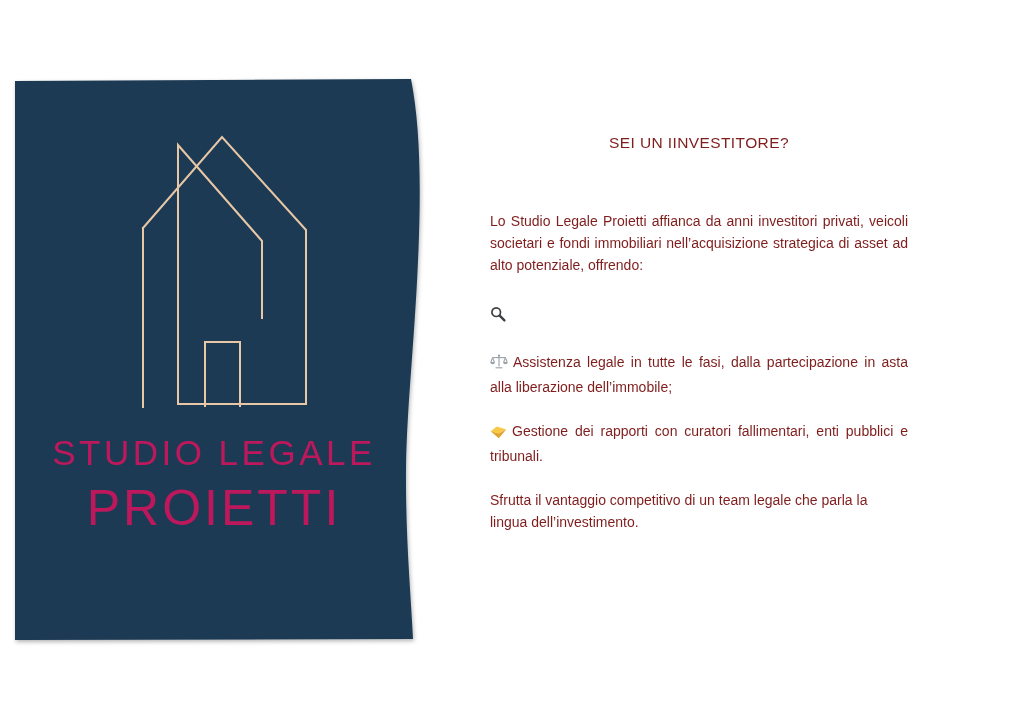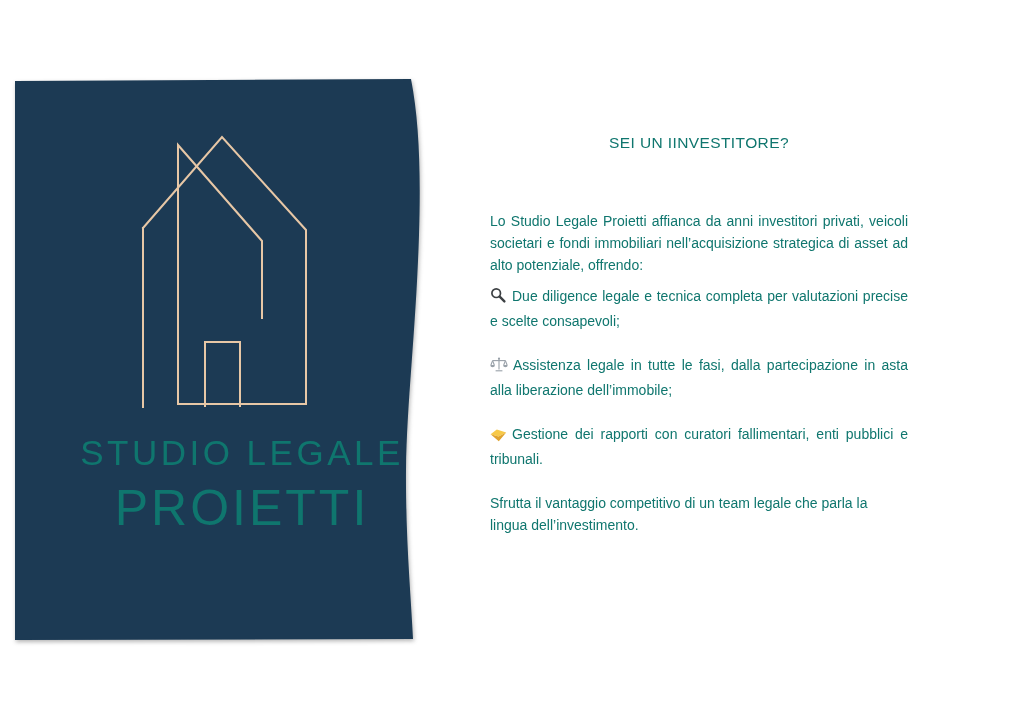--- a/index.html
+++ b/index.html
@@ -10,58 +10,57 @@
     overflow:hidden;
     font-family:"Liberation Sans", sans-serif;
   }
   .bg-layer{position:absolute;left:0;top:0;width:1024px;height:724px;}
   .panel-shadowed{filter:drop-shadow(1px 2px 2px rgba(40,40,40,0.35));}
 
   .brand-text{
     position:absolute;
     left:16px;top:430px;width:396px;
     text-align:center;
-    color:#0f766e;
-    margin-left:28px;
+    color:#be185d;
   }
   .brand-line1{
     font-size:35px;
     font-weight:300;
     letter-spacing:3.5px;
     line-height:46px;
     white-space:nowrap;
   }
   .brand-line2{
     font-size:50px;
     font-weight:300;
     letter-spacing:3px;
     line-height:64px;
     white-space:nowrap;
   }
 
   .content{
     position:absolute;
     left:490px;top:132px;width:418px;
-    color:#0f766e;
+    color:#7f1d1d;
   }
   .title{
     font-size:15.5px;
     font-weight:400;
     letter-spacing:0.4px;
     line-height:22px;
     text-align:center;
     margin:0 0 56px 0;
   }
   .para{
     font-size:14px;
     line-height:22px;
     text-align:justify;
     margin:0 0 22px 0;
   }
-  .intro{margin-bottom:9px;}
+  .intro{margin-bottom:28px;}
   .closing{margin-bottom:12px;text-align:left;}
   .bullet-icon{
     display:inline-block;
     vertical-align:-3px;
     margin-right:5px;
   }
 </style>
 </head>
 <body>
 
@@ -95,21 +94,21 @@
     <h1 class="title">SEI UN IINVESTITORE?</h1>
 
     <p class="para intro">Lo Studio Legale Proietti affianca da anni investitori privati, veicoli societari e fondi immobiliari nell’acquisizione strategica di asset ad alto potenziale, offrendo:</p>
 
     <p class="para">
       <span class="bullet-icon">
         <svg width="17" height="17" viewBox="0 0 17 17">
           <circle cx="6.2" cy="6.2" r="4.3" fill="none" stroke="#3c4043" stroke-width="1.7"></circle>
           <line x1="9.7" y1="9.7" x2="14.4" y2="14.4" stroke="#3c4043" stroke-width="2.4" stroke-linecap="round"></line>
         </svg>
-      </span><span>Due diligence legale e tecnica completa per valutazioni precise e scelte consapevoli;</span>
+      </span>
     </p>
 
     <p class="para">
       <span class="bullet-icon">
         <svg width="18" height="16" viewBox="0 0 18 16">
           <g stroke="#98a0a8" stroke-width="1.1" fill="none">
             <line x1="9" y1="2" x2="9" y2="12.6"></line>
             <line x1="2.6" y1="3.6" x2="15.4" y2="3.6"></line>
             <line x1="2.6" y1="3.6" x2="0.9" y2="8"></line>
             <line x1="2.6" y1="3.6" x2="4.3" y2="8"></line>

